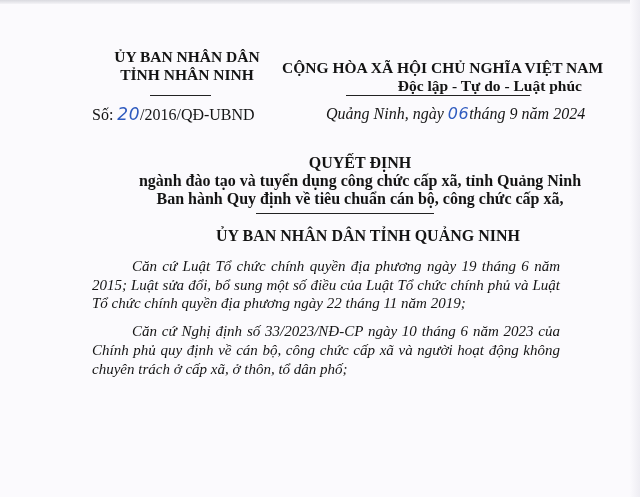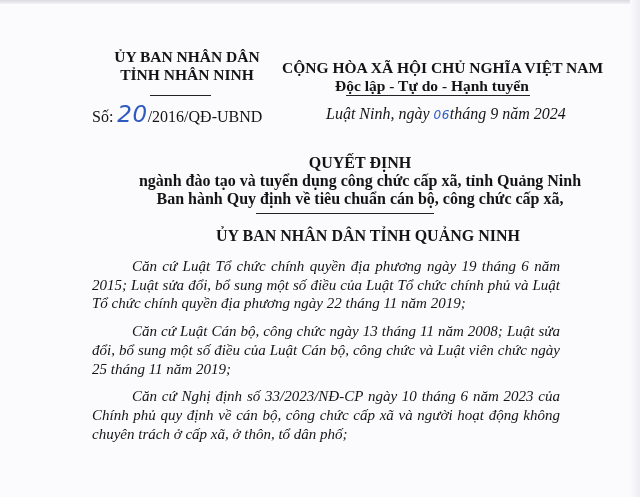--- a/index.html
+++ b/index.html
@@ -20,21 +20,21 @@
     background: linear-gradient(to right, #fbfafd, #eeedf3);
   }
   .abs { position: absolute; white-space: nowrap; }
   .center { text-align: center; }
   .bold { font-weight: bold; padding-left: 40px; }
   .italic { font-style: italic; }
   .hdr { font-size: 15.5px; font-weight: bold; line-height: 18px; }
   .rule { position: absolute; height: 1px; background: #222; }
   .hand {
     font-family: "DejaVu Sans", sans-serif; font-style: italic;
-    color: #2f5bbf; font-size: 23px; letter-spacing: 0.5px;
+    color: #2f5bbf; font-size: 17px; letter-spacing: 0.5px;
   }
   .body-text {
     position: absolute; left: 92px; width: 476px; top: 257px;
     font-size: 15px; line-height: 18.7px; font-style: italic;
     text-align: justify;
   }
   .body-text p { margin: 0 8px 9px 0; text-indent: 40px; }
 </style>
 </head>
 <body>
@@ -47,38 +47,37 @@
     <div>ỦY BAN NHÂN DÂN</div>
     <div>TỈNH NHÂN NINH</div>
   </div>
   <div class="rule" style="left:150px; top:95px; width:61px;"></div>
 
   <div class="abs" style="left:92px; top:104px; font-size:16px; line-height:20px;">
     <span>Số:</span>
     <span class="hand">20</span><span>/2016/QĐ-UBND</span>
   </div>
 
-  <div class="abs center hdr" style="left:282px; top:59px; width:300px;">
+  <div class="abs center hdr" style="left:282px; top:59px; width:300px;text-align:right;">
     <div>CỘNG HÒA XÃ HỘI CHỦ NGHĨA VIỆT NAM</div>
-    <div>Độc lập - Tự do - Hạnh tuyển</div>
+    <div>Độc lập - Tự do - Luật phúc</div>
   </div>
   <div class="rule" style="left:346px; top:95px; width:184px;"></div>
 
   <div class="abs italic" style="left:326px; top:104px; font-size:16px; line-height:20px;">
-    <span>Luật Ninh, ngày</span>
-    <span class="hand" style="font-size:12px;text-align:center;">06</span><span>tháng 9 năm 2024</span>
+    <span>Quảng Ninh, ngày</span>
+    <span class="hand" style="font-size:16px;text-align:center;">06</span><span>tháng 9 năm 2024</span>
   </div>
 
   <div class="abs center bold" style="left:0; top:154px; width:640px; font-size:16px; line-height:18px;">
     <div>QUYẾT ĐỊNH</div>
     <div>ngành đào tạo và tuyển dụng công chức cấp xã, tỉnh Quảng Ninh</div>
     <div>Ban hành Quy định về tiêu chuẩn cán bộ, công chức cấp xã,</div>
   </div>
   <div class="rule" style="left:256px; top:213px; width:178px;"></div>
 
   <div class="abs center bold" style="left:8px; top:227px; width:640px; font-size:16px; line-height:18px;">ỦY BAN NHÂN DÂN TỈNH QUẢNG NINH</div>
 
   <div class="body-text">
     <p>Căn cứ Luật Tổ chức chính quyền địa phương ngày 19 tháng 6 năm 2015; Luật sửa đổi, bổ sung một số điều của Luật Tổ chức chính phủ và Luật Tổ chức chính quyền địa phương ngày 22 tháng 11 năm 2019;</p>
-    <p>Căn cứ Luật Cán bộ, công chức ngày 13 tháng 11 năm 2008; Luật sửa đổi, bổ sung một số điều của Luật Cán bộ, công chức và Luật viên chức ngày 25 tháng 11 năm 2019;</p>
     <p>Căn cứ Nghị định số 33/2023/NĐ-CP ngày 10 tháng 6 năm 2023 của Chính phủ quy định về cán bộ, công chức cấp xã và người hoạt động không chuyên trách ở cấp xã, ở thôn, tổ dân phố;</p>
   </div>
 </div>
 
 </body></html>

